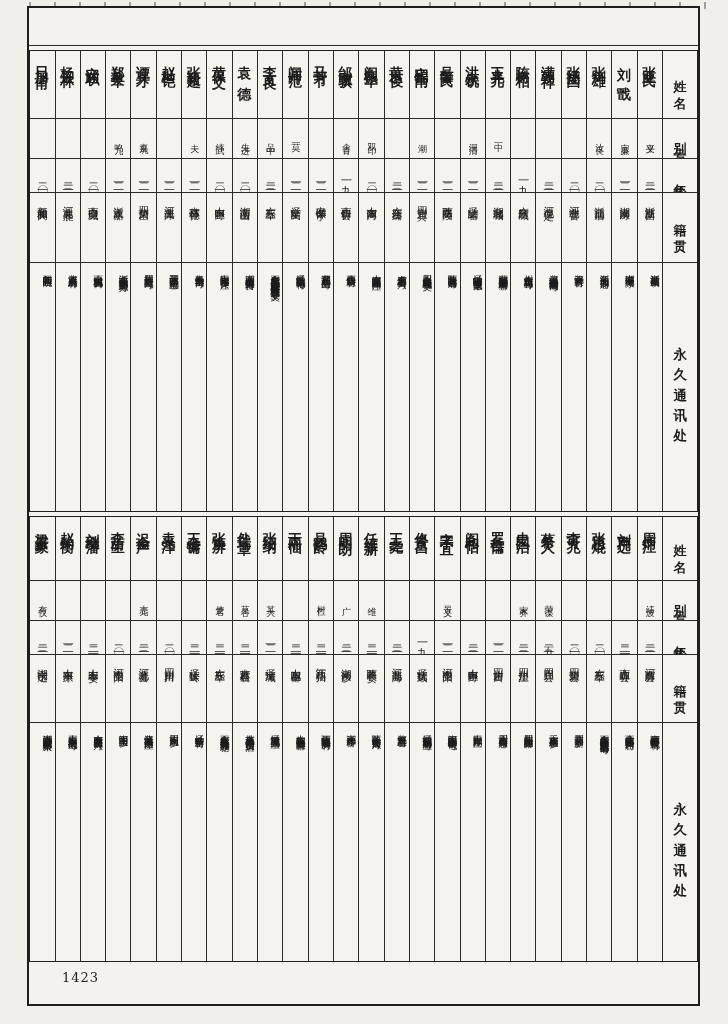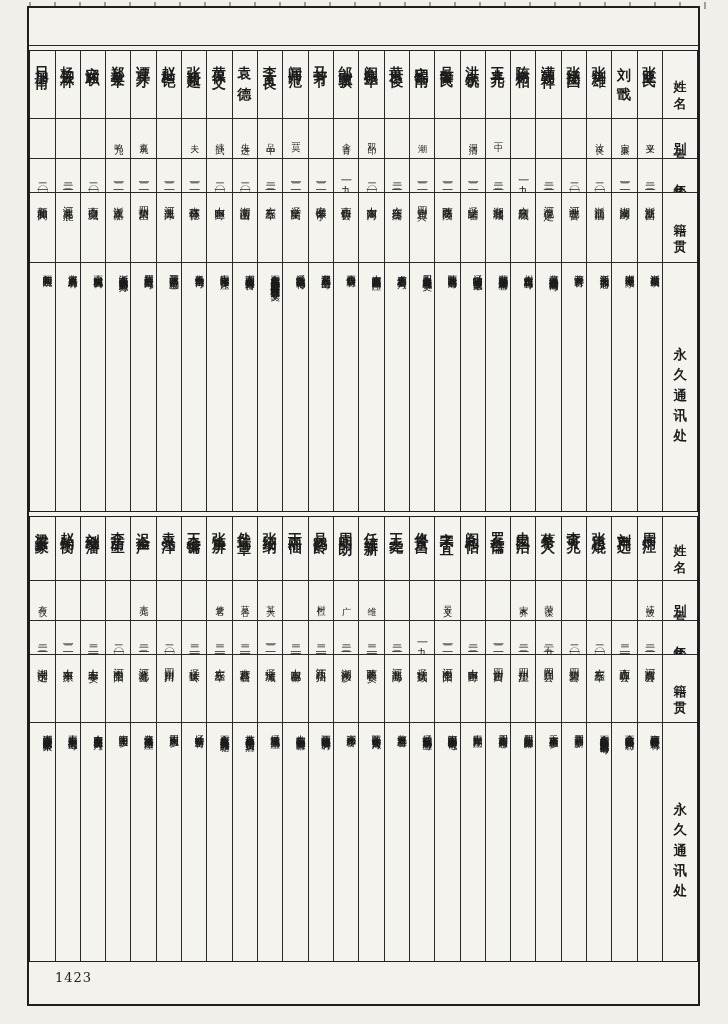--- a/index.html
+++ b/index.html
@@ -54,21 +54,21 @@
   
   .header-col .cell{justify-content:center;align-items:center;}
   .header-col .vtext{font-weight:bold;font-size:13px;line-height:1;}
   .h-name .vtext{letter-spacing:1.3em;}
   .h-alias .vtext{letter-spacing:.5em;}
   .h-age .vtext{letter-spacing:.12em;}
   .h-native .vtext{letter-spacing:1.2em;}
   .h-addr{padding:0;}
   .h-addr .vtext{letter-spacing:1.5em;font-size:13.5px;}
   .page-number{
-    position:absolute;left:26px;top:962px;
+    position:absolute;left:33px;top:962px;
     font-size:13px;letter-spacing:1px;color:#222;
     font-family:"DejaVu Serif",serif;
   }
 </style>
 </head>
 <body>
 
 <div class="bleed-ticks"></div>
 
 <div class="page-frame">

